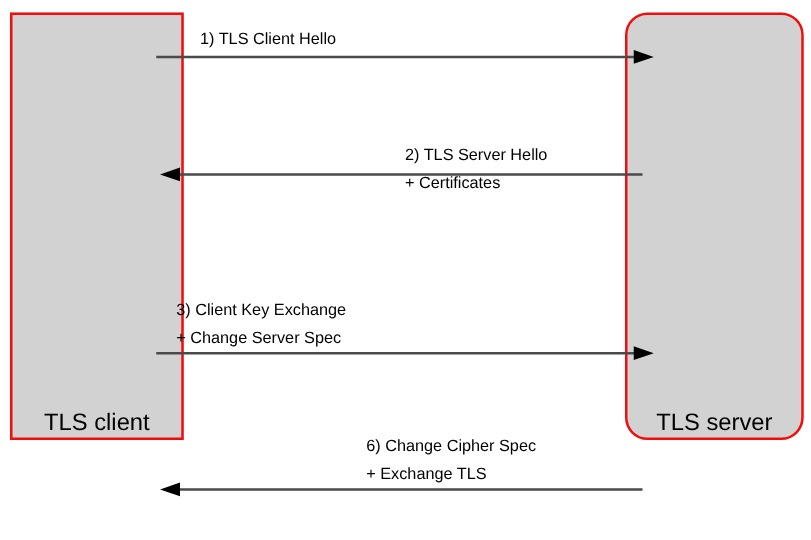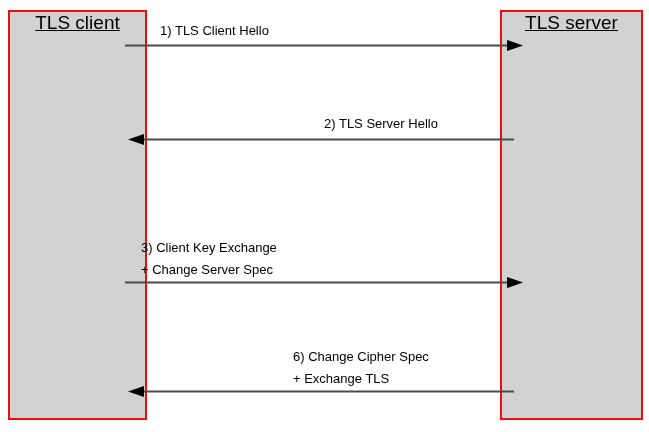--- a/index.html
+++ b/index.html
@@ -15,27 +15,27 @@
   .stage{
     position:relative;
     width:649px;height:432px;
     background:var(--background);
     font-family:"Liberation Sans","DejaVu Sans",sans-serif;
     color:var(--text);
     overflow:hidden;
   }
   .actor-box{
     position:absolute;
-    top:10px;height:410px;
+    top:10px;height:342px;
     background:var(--box-fill);
     border:2px solid var(--box-border);
-    display:flex;align-items:flex-start;justify-content:center;text-decoration:underline;
+    display:flex;align-items:flex-end;justify-content:center;
   }
   .actor-box.client{left:8px;width:139px;}
-  .actor-box.server{left:500px;width:143px;}
+  .actor-box.server{left:500px;width:143px;border-radius:18px;}
   .actor-label{
     font-size:19px;
     color:var(--text);
     white-space:nowrap;
   }
   .arrow-layer{
     position:absolute;left:0;top:0;width:649px;height:432px;
     pointer-events:none;
   }
   .arrow-layer line{stroke:var(--arrow-line);stroke-width:2;}
@@ -79,20 +79,21 @@
     <line x1="514" y1="391.5" x2="142" y2="391.5"></line>
     <polygon points="128,391.5 144,386 144,397"></polygon>
   </svg>
 
   <div class="msg-label msg-1">
     <span>1) TLS Client Hello</span>
     <span></span>
   </div>
   <div class="msg-label msg-2">
     <span>2) TLS Server Hello</span>
+    <span>+ Certificates</span>
   </div>
   <div class="msg-label msg-3">
     <span>3) Client Key Exchange</span>
     <span>+ Change Server Spec</span>
   </div>
   <div class="msg-label msg-4">
     <span>6) Change Cipher Spec</span>
     <span>+ Exchange TLS</span>
   </div>
 

